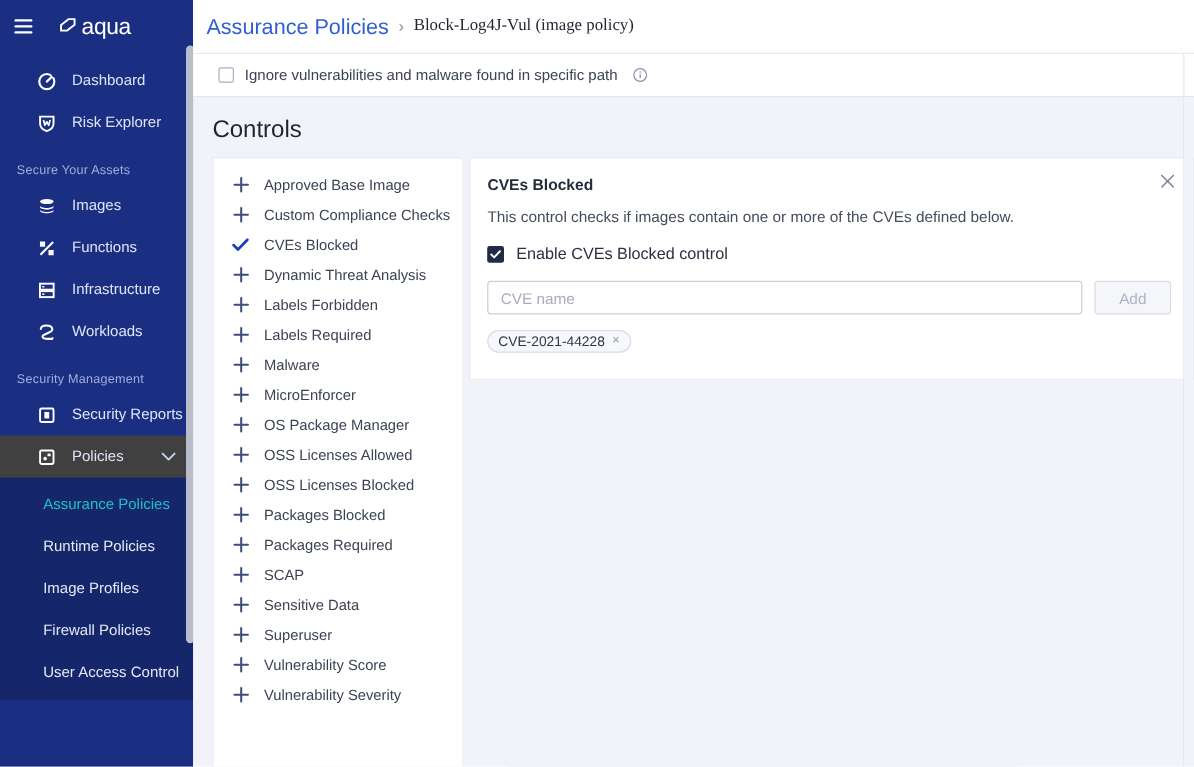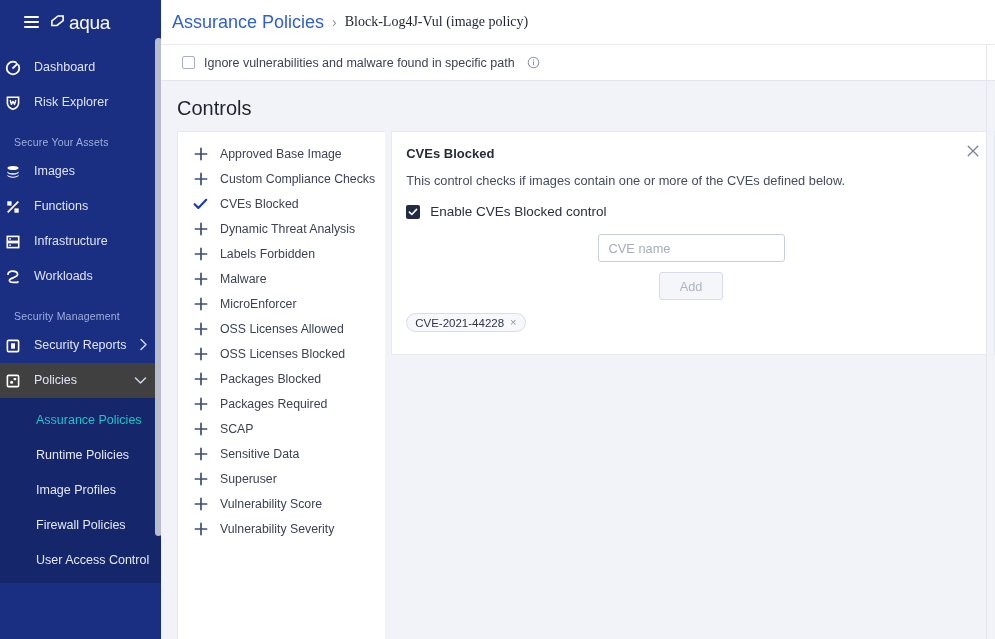--- a/index.html
+++ b/index.html
@@ -14,34 +14,34 @@
   
   .sidebar {
     width: 161px; height: 639px;
     background: #1b2f82;
     position: relative;
     flex: 0 0 161px;
     overflow: hidden;
   }
   .brand {
     display: flex; align-items: center;
-    height: 44px; padding-left: 24px; gap: 11px;
+    height: 44px; padding-left: 12px; gap: 22px;
   }
   .hamburger { display: flex; flex-direction: column; gap: 3px; width: 15px; cursor: pointer; }
   .hamburger i { display: block; height: 2px; background: #ffffff; border-radius: 1px; }
   .logo-wrap { display: flex; align-items: center; gap: 4px; }
   .logo-mark { width: 15px; height: 15px; }
   .logo-text {
     color: #ffffff; font-size: 19px; letter-spacing: -0.3px;
     font-weight: 400; line-height: 1;
   }
 
   .nav-item {
     display: flex; align-items: center;
-    height: 35px; padding-left: 4px; gap: 13px;
+    height: 35px; padding-left: 30px; gap: 13px;
     color: #dfe4f5; font-size: 12.5px;
     cursor: pointer; position: relative;
   }
   .nav-item .ico { width: 17px; height: 17px; flex: 0 0 17px; display: flex; align-items: center; justify-content: center; }
   .nav-item .ico svg { display: block; }
   .nav-item span.lbl { line-height: 1; white-space: nowrap; }
   .nav-item.expanded { background: #404040; }
   .nav-item .chev { margin-left: auto; margin-right: 14px; color: #c9d2ec; }
 
   .section-title {
@@ -133,21 +133,21 @@
 
   .enable-row { display: flex; align-items: center; gap: 10px; margin-bottom: 15px; }
   .cb-checked {
     width: 14px; height: 14px; flex: 0 0 14px;
     background: #222b45; border-radius: 2px;
     display: flex; align-items: center; justify-content: center;
     cursor: pointer;
   }
   .enable-label { font-size: 13.5px; color: #2a3040; }
 
-  .input-row { display: flex; align-items: center; gap: 10px; margin-bottom: 13px; flex-direction: column; }
+  .input-row { display: flex; align-items: flex-start; gap: 10px; margin-bottom: 13px; }
   .cve-input {
     flex: 1 1 auto; height: 28px;
     border: 1px solid #c9cedb; border-radius: 3px;
     background: #ffffff; padding: 0 10px;
     font-size: 12.8px; color: #333a4a;
     font-family: "Liberation Sans", sans-serif;
     outline: none;
   }
   .cve-input::placeholder { color: #a7adbd; }
   .add-btn {
@@ -376,29 +376,45 @@
                 </svg>
               </span>
             <span>Labels Forbidden</span>
           </div>
           <div class="ctrl-row">
             <span class="mark">
                 <svg width="14" height="14" viewBox="0 0 14 14">
                   <path d="M7 1.4 V12.6 M1.4 7 H12.6" stroke="#3c4f77" stroke-width="1.7" stroke-linecap="round"></path>
                 </svg>
               </span>
+            <span>Labels Required</span>
+          </div>
+          <div class="ctrl-row">
+            <span class="mark">
+                <svg width="14" height="14" viewBox="0 0 14 14">
+                  <path d="M7 1.4 V12.6 M1.4 7 H12.6" stroke="#3c4f77" stroke-width="1.7" stroke-linecap="round"></path>
+                </svg>
+              </span>
             <span>Malware</span>
           </div>
           <div class="ctrl-row">
             <span class="mark">
                 <svg width="14" height="14" viewBox="0 0 14 14">
                   <path d="M7 1.4 V12.6 M1.4 7 H12.6" stroke="#3c4f77" stroke-width="1.7" stroke-linecap="round"></path>
                 </svg>
               </span>
             <span>MicroEnforcer</span>
+          </div>
+          <div class="ctrl-row">
+            <span class="mark">
+                <svg width="14" height="14" viewBox="0 0 14 14">
+                  <path d="M7 1.4 V12.6 M1.4 7 H12.6" stroke="#3c4f77" stroke-width="1.7" stroke-linecap="round"></path>
+                </svg>
+              </span>
+            <span>OS Package Manager</span>
           </div>
           <div class="ctrl-row">
             <span class="mark">
                 <svg width="14" height="14" viewBox="0 0 14 14">
                   <path d="M7 1.4 V12.6 M1.4 7 H12.6" stroke="#3c4f77" stroke-width="1.7" stroke-linecap="round"></path>
                 </svg>
               </span>
             <span>OSS Licenses Allowed</span>
           </div>
           <div class="ctrl-row">

